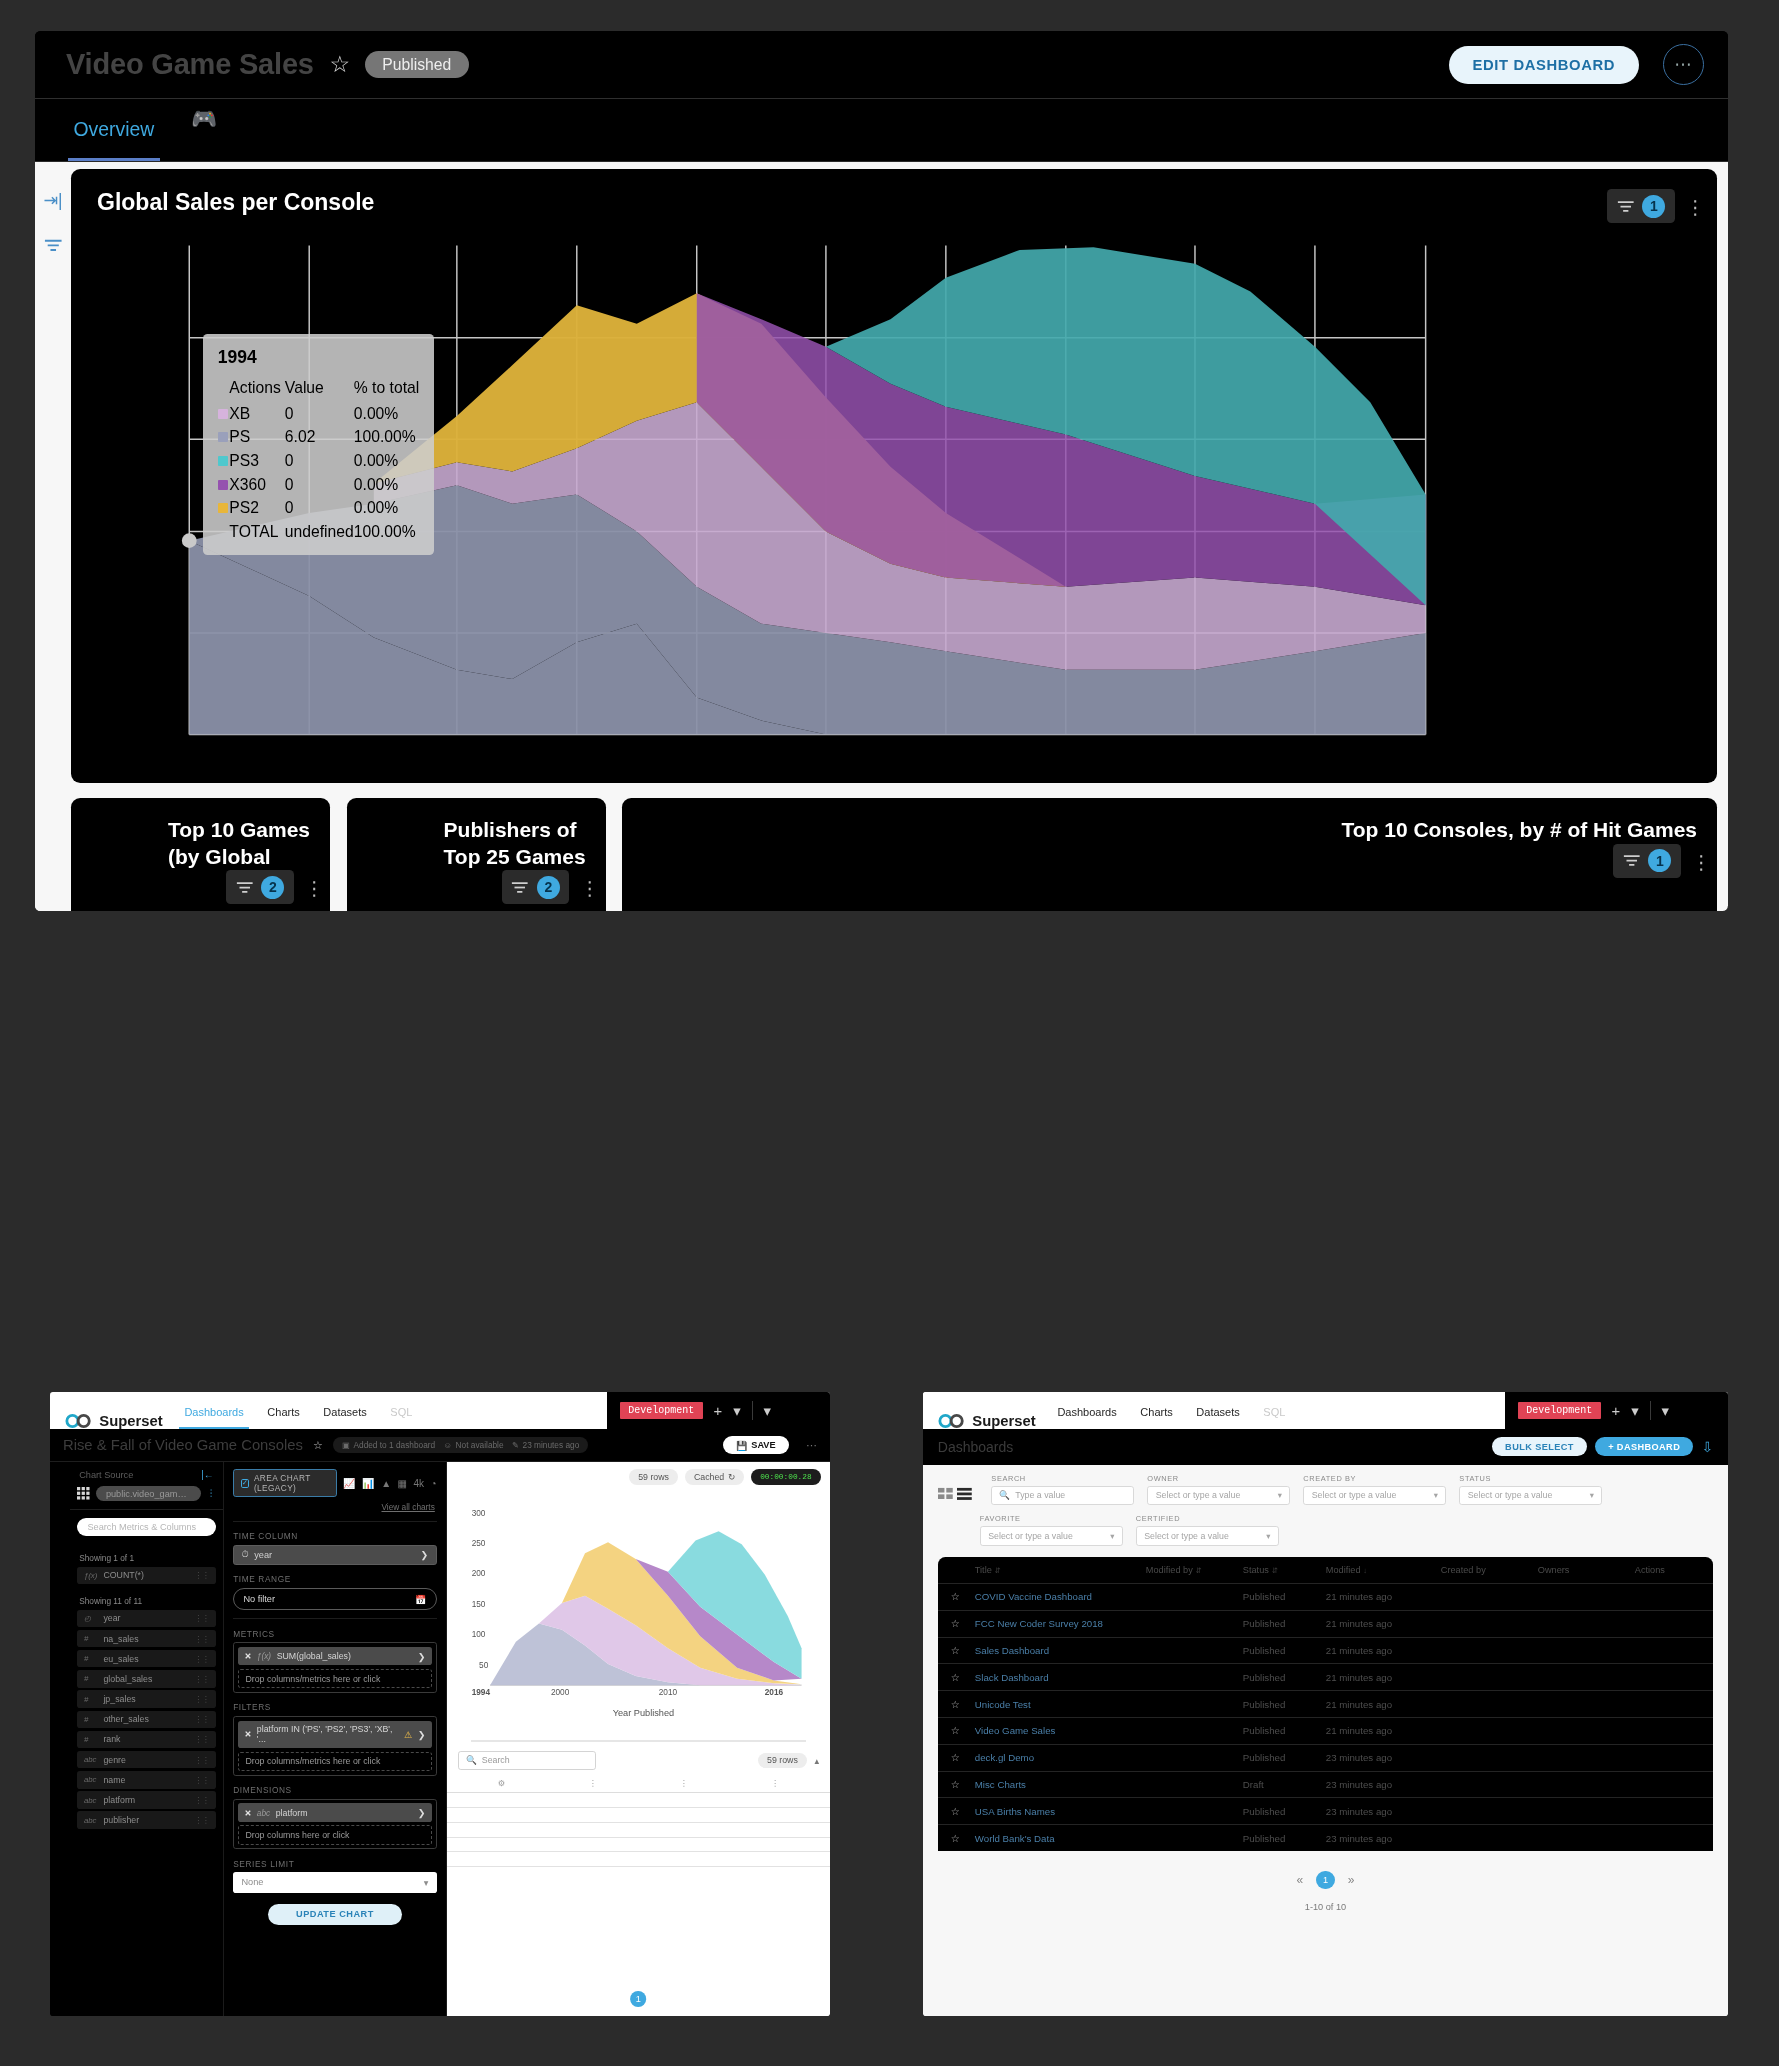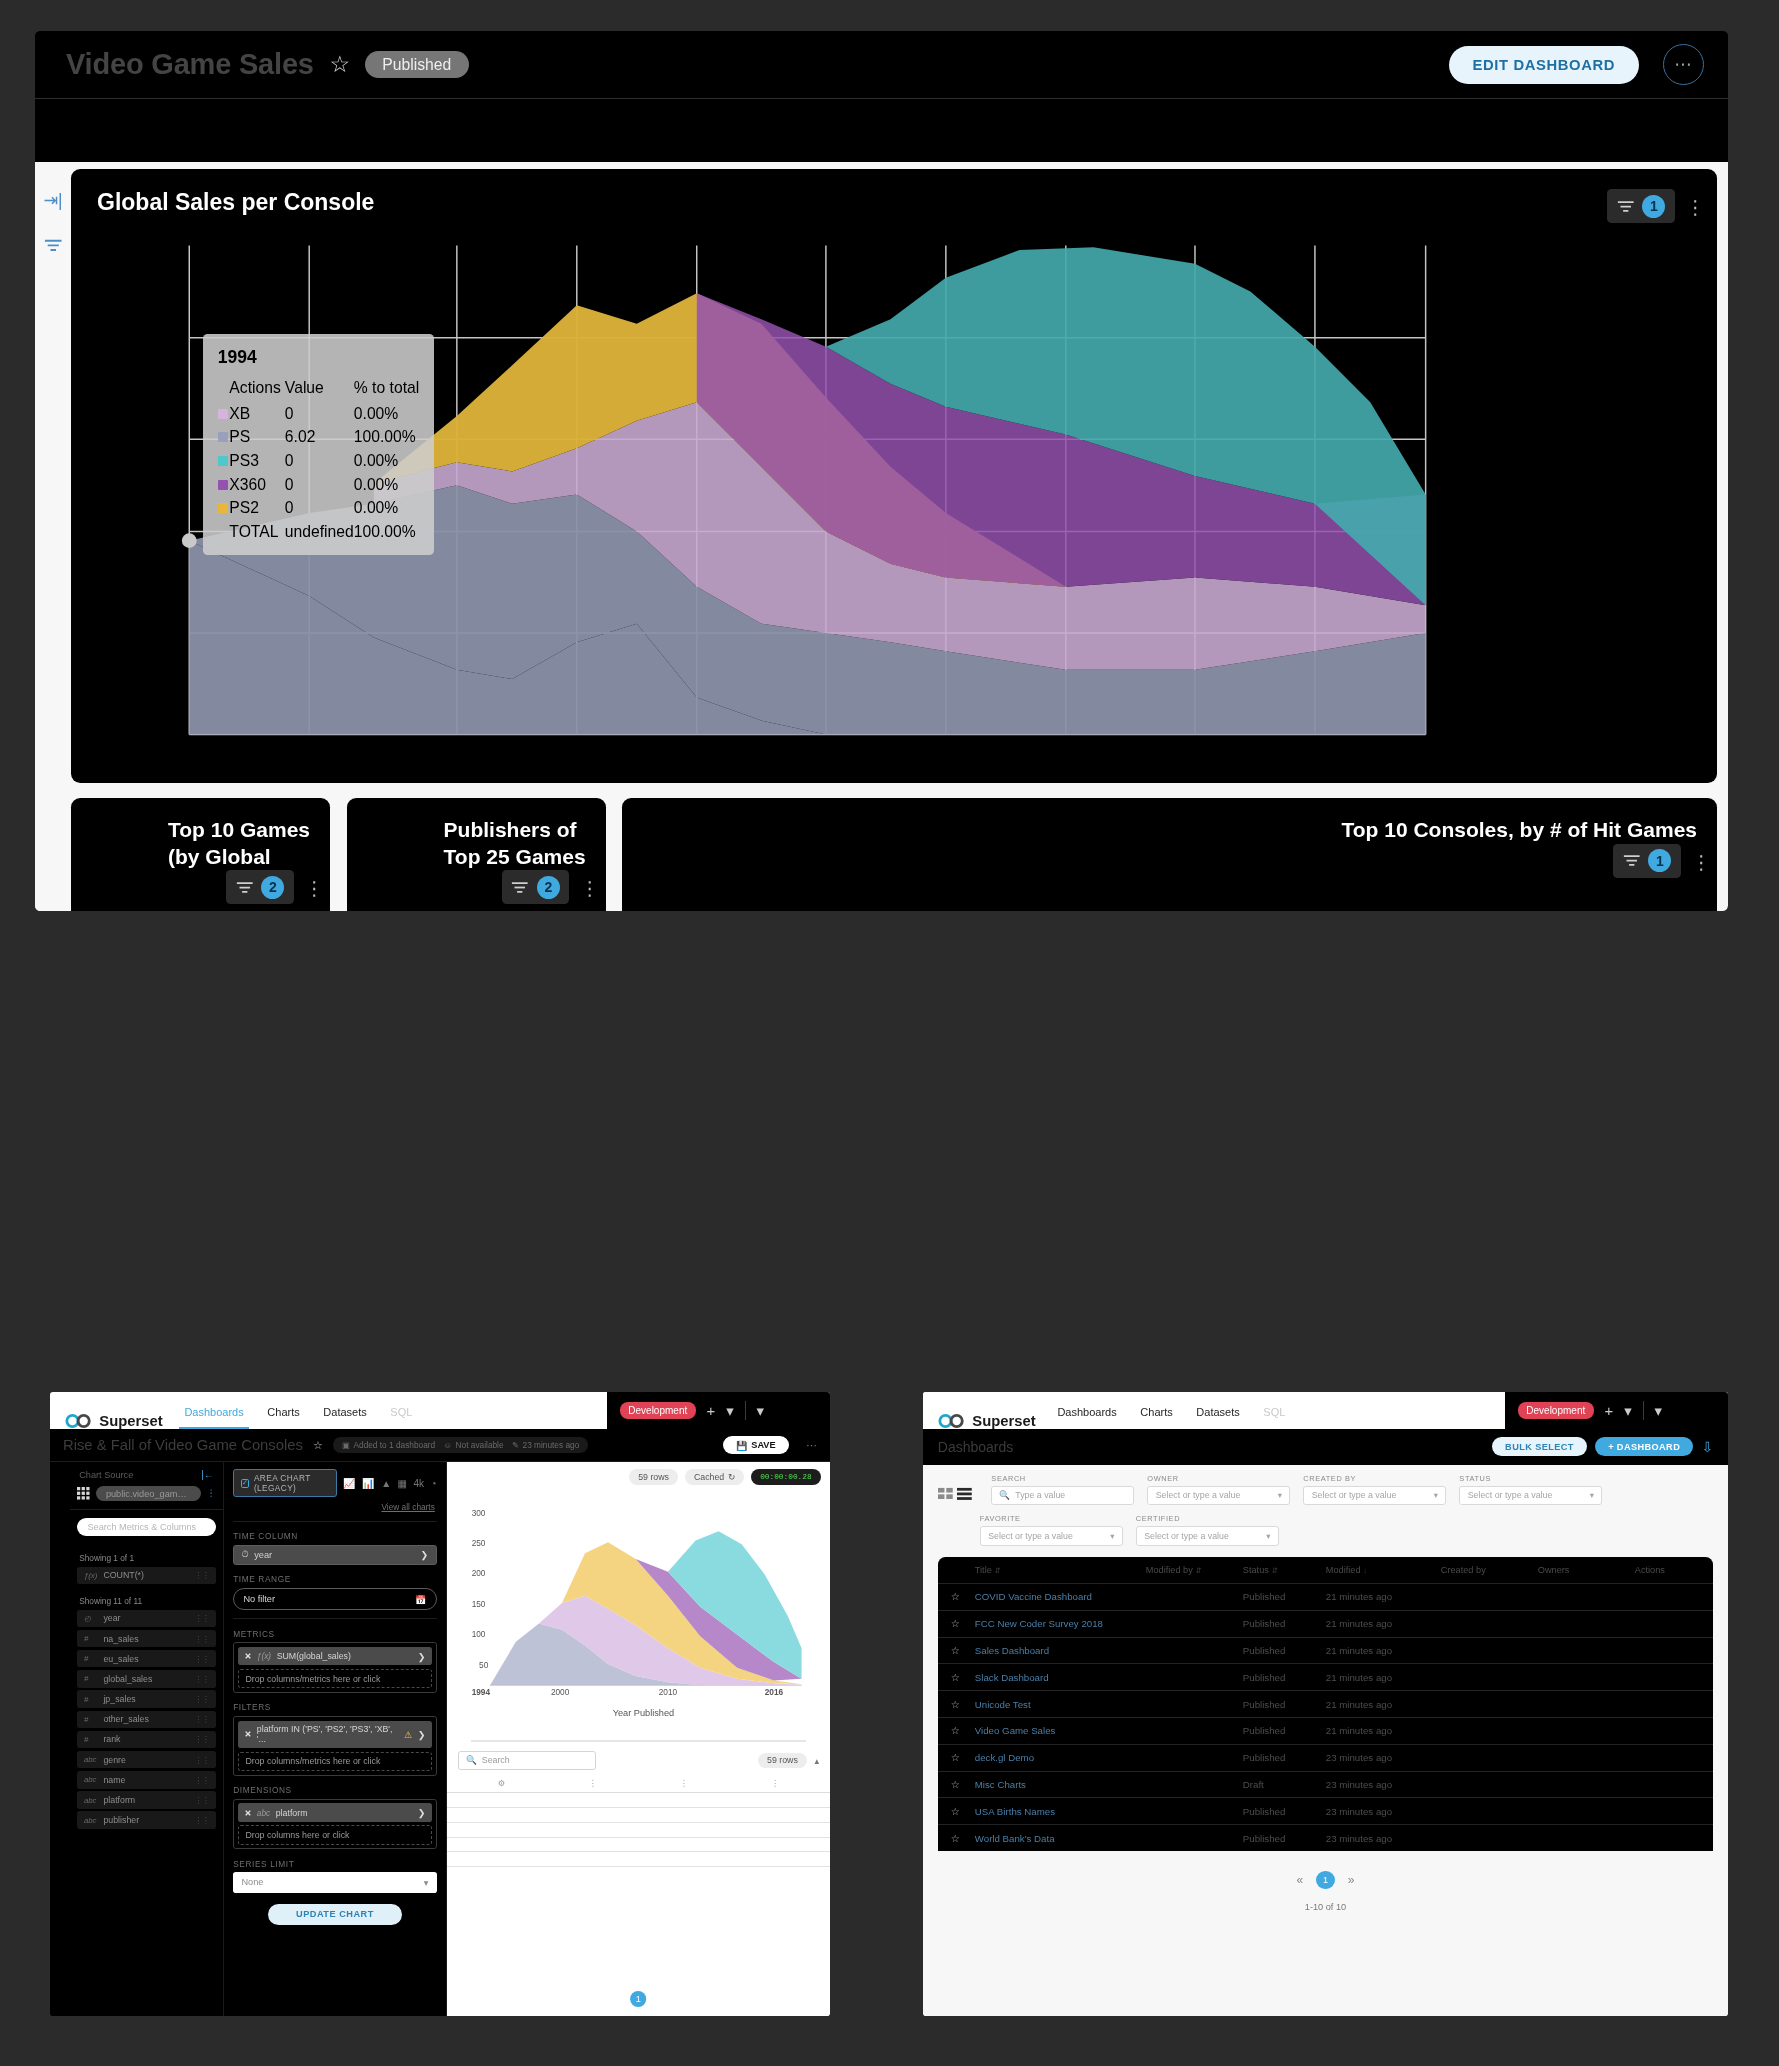--- a/index.html
+++ b/index.html
@@ -151,21 +151,21 @@
     content: ""; position: absolute; left: -3.7px; right: -3.7px; bottom: 0;
     height: 1.8px; background: #3fa9e0;
   }
   .ss-link.dim { color: #c9c9c9; }
   .ss-nav-right {
     margin-left: auto; height: 100%; background: #000; display: flex;
     align-items: center; padding: 0 13px; gap: 11px; min-width: 223px;
   }
   .dev-badge {
     background: #e04355; color: #fff; font-size: 10px;
-    border-radius: 8px; padding: 2.8px 8.3px;
+    border-radius: 1px; padding: 2.8px 8.3px; font-family: Liberation Mono, monospace;
   }
   .plus-ico { color: #ccc; font-size: 14.8px; }
   .sep-v { width: 0.9px; height: 18.5px; background: #3a3a3a; }
 
   .exp-title-bar {
     height: 33px; background: #000; display: flex; align-items: center;
     padding: 0 13px; gap: 10px; border-bottom: 0.9px solid #1e1e1e;
   }
   .exp-title { font-size: 14.8px; color: #3d3d3d; font-weight: normal; }
   .exp-star { color: #bbb; font-size: 11px; }
@@ -365,20 +365,24 @@
   <div class="dash-header">
     <div class="dash-title">Video Game Sales</div>
     <div class="star-ico">☆</div>
     <div class="pub-badge">Published</div>
     <div class="dash-hdr-right">
       <button class="edit-btn">EDIT DASHBOARD</button>
       <div class="circ-btn">⋯</div>
     </div>
   </div>
 
+  <div class="dash-tabs">
+    <div class="tab-item active">Overview</div>
+    <div class="tab-item tab-emoji">🎮</div>
+  </div>
 
   <div class="dash-body">
     <div class="dash-rail">
       <div class="rail-ico">⇥|</div>
       <div class="rail-ico">
         <svg width="18.5" height="14.8" viewBox="0 0 20 16">
             <line x1="1" y1="3" x2="19" y2="3" stroke="#4a8fc7" stroke-width="2"></line>
             <line x1="4" y1="8" x2="16" y2="8" stroke="#4a8fc7" stroke-width="2"></line>
             <line x1="7" y1="13" x2="13" y2="13" stroke="#4a8fc7" stroke-width="2"></line>
           </svg>

